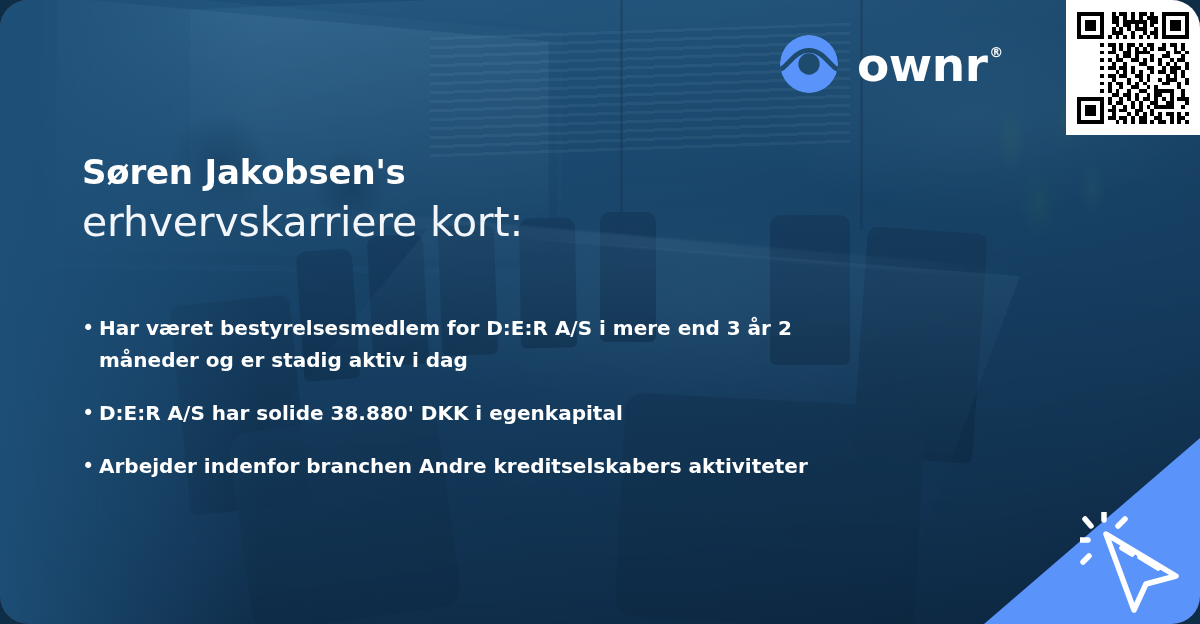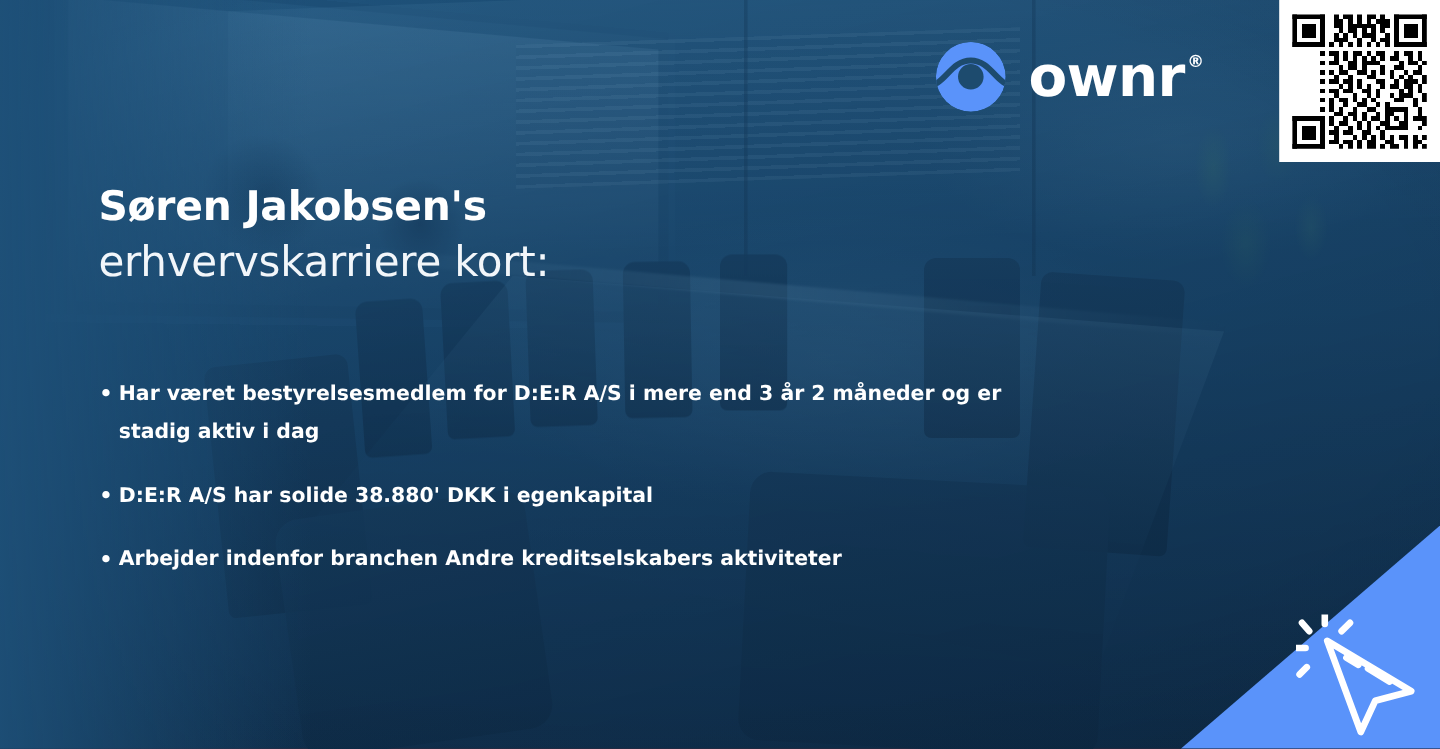--- a/index.html
+++ b/index.html
@@ -8,20 +8,21 @@
     background: #0e2d47;
   }
   .card {
     position: relative;
     width: 1200px;
     height: 624px;
     overflow: hidden;
     font-family: "DejaVu Sans", "Liberation Sans", sans-serif;
     background: #7f1d1d;
     user-select: none;
+    border-radius: 28px;
   }
 
   
   .bg {
     position: absolute;
     inset: 0;
     background:
       
       radial-gradient(ellipse 420px 180px at 690px 300px, rgba(86,140,180,0.30), rgba(86,140,180,0) 70%),
       radial-gradient(ellipse 300px 140px at 980px 120px, rgba(120,175,205,0.22), rgba(120,175,205,0) 70%),
@@ -154,21 +155,21 @@
   .headline-1 {
     color: #ffffff;
     font-size: 34px;
     font-weight: 700;
     line-height: 1.18;
     margin: 0;
     letter-spacing: -0.2px;
   }
   .headline-2 {
     color: #f2f6fa;
-    font-size: 35px;
+    font-size: 41px;
     font-weight: 400;
     line-height: 1.2;
     margin: 6px 0 0 0;
     letter-spacing: -0.2px;
   }
 
   
   .bullets {
     position: absolute;
     left: 82px; top: 312px;
@@ -182,21 +183,21 @@
   .bullet:last-child { margin-bottom: 0; }
   .bullet-dot {
     color: #ffffff;
     font-size: 21px;
     line-height: 32px;
     width: 17px;
     flex: 0 0 17px;
   }
   .bullet-text {
     color: #ffffff;
-    font-size: 17px;
+    font-size: 20px;
     font-weight: 600;
     line-height: 32px;
     max-width: 740px;
   }
 
   
   .corner {
     position: absolute;
     right: 0; bottom: 0;
     width: 216px; height: 186px;

